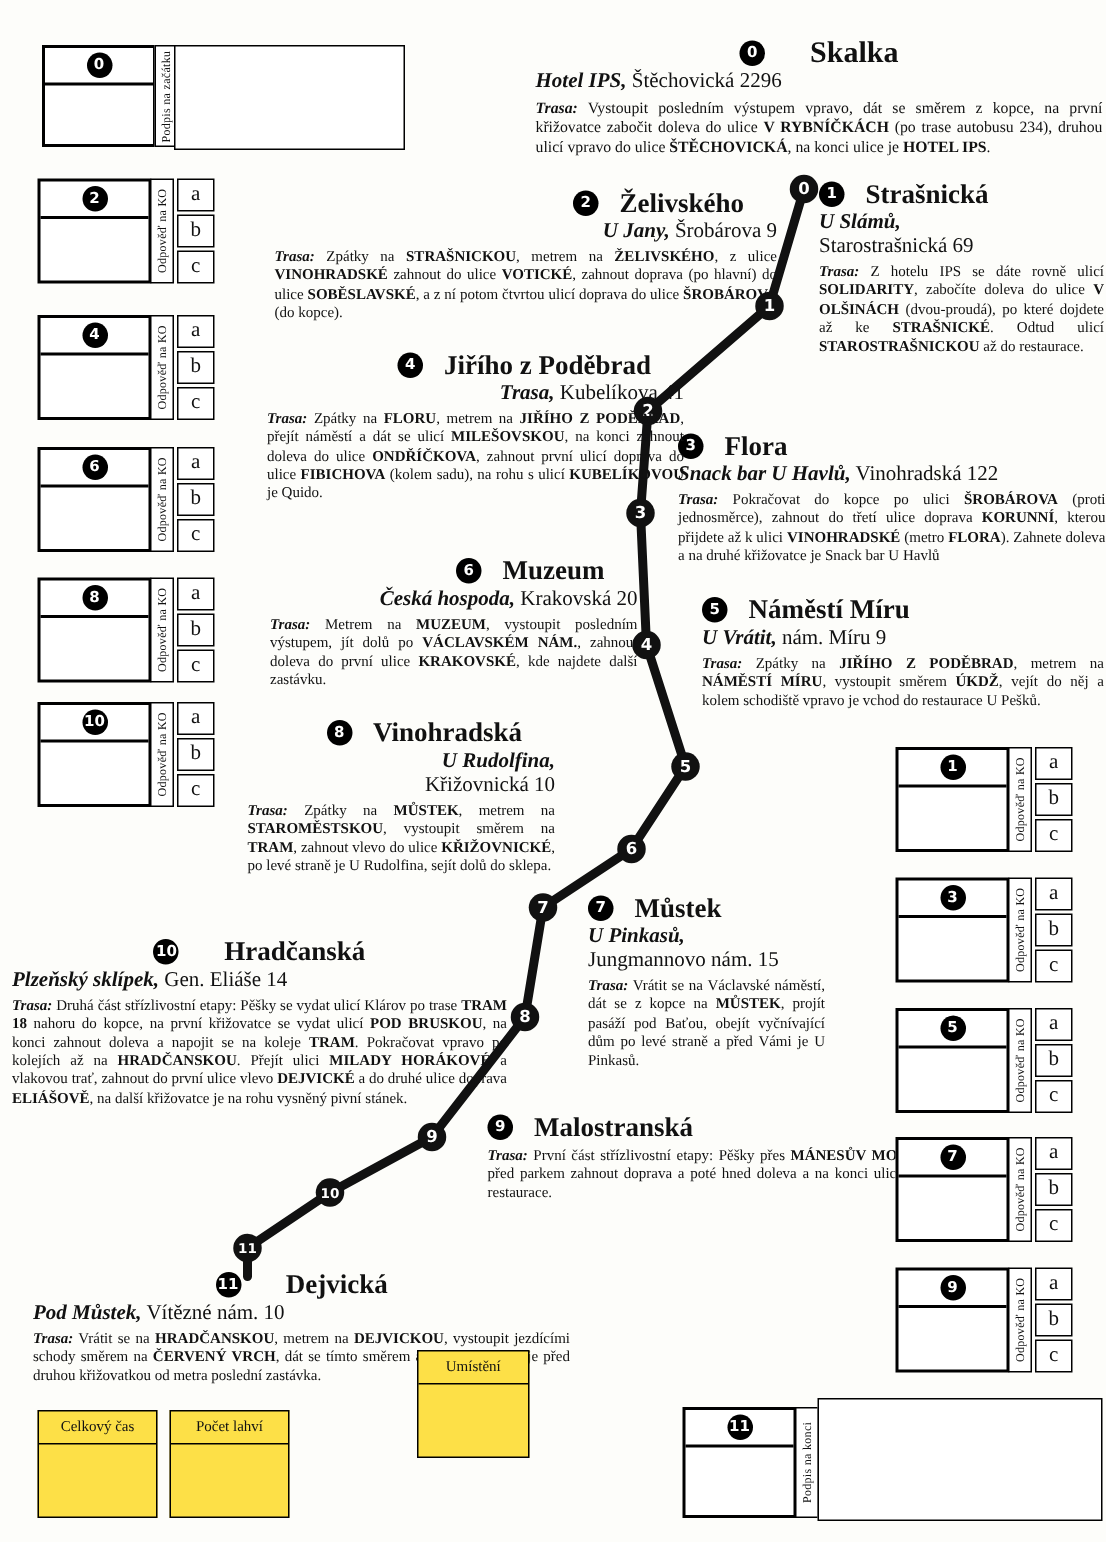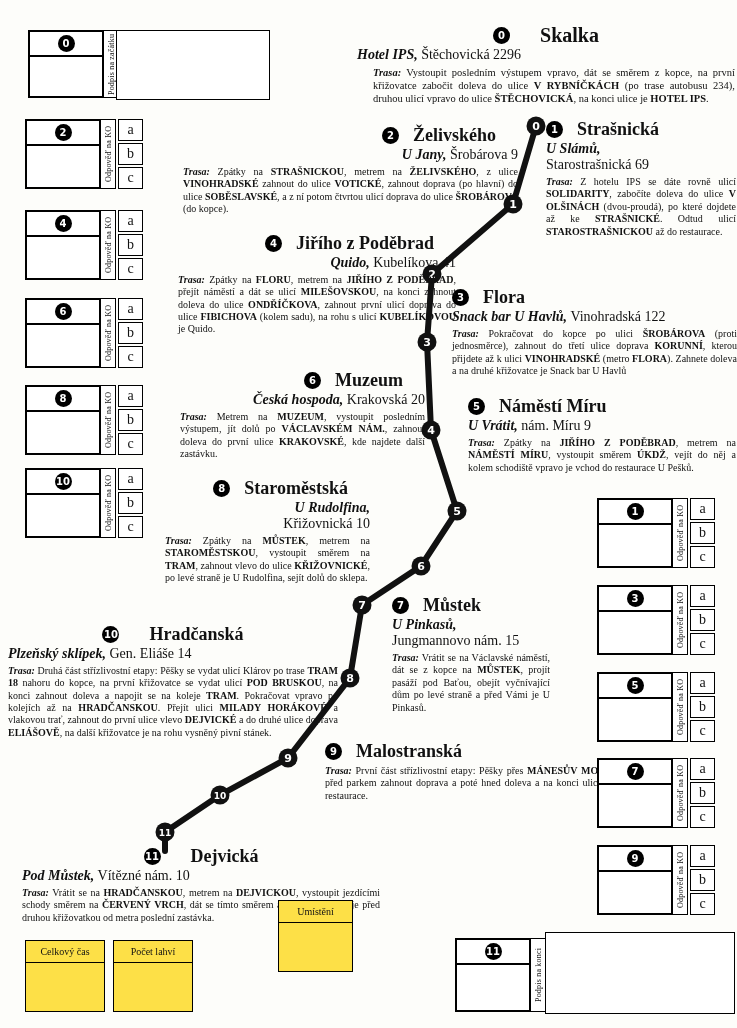--- a/index.html
+++ b/index.html
@@ -15,21 +15,21 @@
   .st-h{margin:0;font-size:18px;font-weight:bold;display:flex;align-items:center;gap:14px;line-height:1.1;}
   .s-big .st-h{font-size:20px;}
   .s-center .st-h{justify-content:center;gap:30px;}
   .s-right .st-h{justify-content:flex-end;padding-right:22px;}
   .st-venue{font-size:14px;margin-top:1px;line-height:1.15;}
   .s-center .st-venue{}
   .s-right .st-venue{text-align:right;}
   .venue-name{font-weight:bold;font-style:italic;}
   .v2 .venue-name,.v2 .venue-addr{display:block;}
   .st-route{font-size:10px;line-height:1.24;text-align:justify;margin:3px 0 0;}
-  .s-big .st-route{font-size:10.5px;margin-left:16px;}
+  .s-big .st-route{font-size:10.5px;}
   .rt-label{font-weight:bold;font-style:italic;}
   .rt-b{font-weight:bold;}
   .numcircle{
     display:inline-flex;align-items:center;justify-content:center;
     width:17px;height:17px;border-radius:50%;background:#000;color:#fff;
     font-size:10px;font-weight:bold;font-family:"DejaVu Sans",sans-serif;flex:0 0 auto;
   }
   
   .ko{position:absolute;display:flex;height:70px;z-index:2;}
   .ko-main{width:72px;border:2px solid #000;background:#fff;display:flex;flex-direction:column;}
@@ -116,21 +116,21 @@
     </h2>
   <div class="st-venue"><span class="venue-name">Snack bar U Havlů,</span> <span class="venue-addr">Vinohradská 122</span></div>
   <p class="st-route"><i class="rt-label">Trasa:</i> <span><span>Pokračovat do kopce po ulici </span><span class="rt-b">ŠROBÁROVA</span><span> (proti jednosměrce), zahnout do třetí ulice doprava </span><span class="rt-b">KORUNNÍ</span><span>, kterou přijdete až k ulici </span><span class="rt-b">VINOHRADSKÉ</span><span> (metro </span><span class="rt-b">FLORA</span><span>). Zahnete doleva a na druhé křižovatce je Snack bar U Havlů</span></span></p>
 </section>
 
 <section class="st s-right" style="left:178px;top:234px;width:278px;">
   <h2 class="st-h">
       <span class="numcircle">4</span>
       <span>Jiřího z Poděbrad</span>
     </h2>
-  <div class="st-venue"><span class="venue-name">Quido,</span> <span class="venue-addr">Kubelíkova 41</span></div>
+  <div class="st-venue"><span class="venue-name">Trasa,</span> <span class="venue-addr">Kubelíkova 41</span></div>
   <p class="st-route"><i class="rt-label">Trasa:</i> <span><span>Zpátky na </span><span class="rt-b">FLORU</span><span>, metrem na </span><span class="rt-b">JIŘÍHO Z PODĚBRAD</span><span>, přejít náměstí a dát se ulicí </span><span class="rt-b">MILEŠOVSKOU</span><span>, na konci zahnout doleva do ulice </span><span class="rt-b">ONDŘÍČKOVA</span><span>, zahnout první ulicí doprava do ulice </span><span class="rt-b">FIBICHOVA</span><span> (kolem sadu), na rohu s ulicí </span><span class="rt-b">KUBELÍKOVOU</span><span> je Quido.</span></span></p>
 </section>
 
 <section class="st s-left" style="left:468px;top:397px;width:268px;">
   <h2 class="st-h">
       <span class="numcircle">5</span>
       <span>Náměstí Míru</span>
     </h2>
   <div class="st-venue"><span class="venue-name">U Vrátit,</span> <span class="venue-addr">nám. Míru 9</span></div>
   <p class="st-route"><i class="rt-label">Trasa:</i> <span><span>Zpátky na </span><span class="rt-b">JIŘÍHO Z PODĚBRAD</span><span>, metrem na </span><span class="rt-b">NÁMĚSTÍ MÍRU</span><span>, vystoupit směrem </span><span class="rt-b">ÚKDŽ</span><span>, vejít do něj a kolem schodiště vpravo je vchod do restaurace U Pešků.</span></span></p>
@@ -153,21 +153,21 @@
   <div class="st-venue">
       <span class="venue-name">U Pinkasů,</span>
       <span class="venue-addr">Jungmannovo nám. 15</span>
     </div>
   <p class="st-route"><i class="rt-label">Trasa:</i> <span><span>Vrátit se na Václavské náměstí, dát se z kopce na </span><span class="rt-b">MŮSTEK</span><span>, projít pasáží pod Baťou, obejít vyčnívající dům po levé straně a před Vámi je U Pinkasů.</span></span></p>
 </section>
 
 <section class="st s-right v2" style="left:165px;top:479px;width:205px;">
   <h2 class="st-h">
       <span class="numcircle">8</span>
-      <span>Staroměstská</span>
+      <span>Vinohradská</span>
     </h2>
   <div class="st-venue">
       <span class="venue-name">U Rudolfina,</span>
       <span class="venue-addr">Křižovnická 10</span>
     </div>
   <p class="st-route"><i class="rt-label">Trasa:</i> <span><span>Zpátky na </span><span class="rt-b">MŮSTEK</span><span>, metrem na </span><span class="rt-b">STAROMĚSTSKOU</span><span>, vystoupit směrem na </span><span class="rt-b">TRAM</span><span>, zahnout vlevo do ulice </span><span class="rt-b">KŘIŽOVNICKÉ</span><span>, po levé straně je U Rudolfina, sejít dolů do sklepa.</span></span></p>
 </section>
 
 <section class="st s-left" style="left:325px;top:742px;width:288px;">
   <h2 class="st-h">

